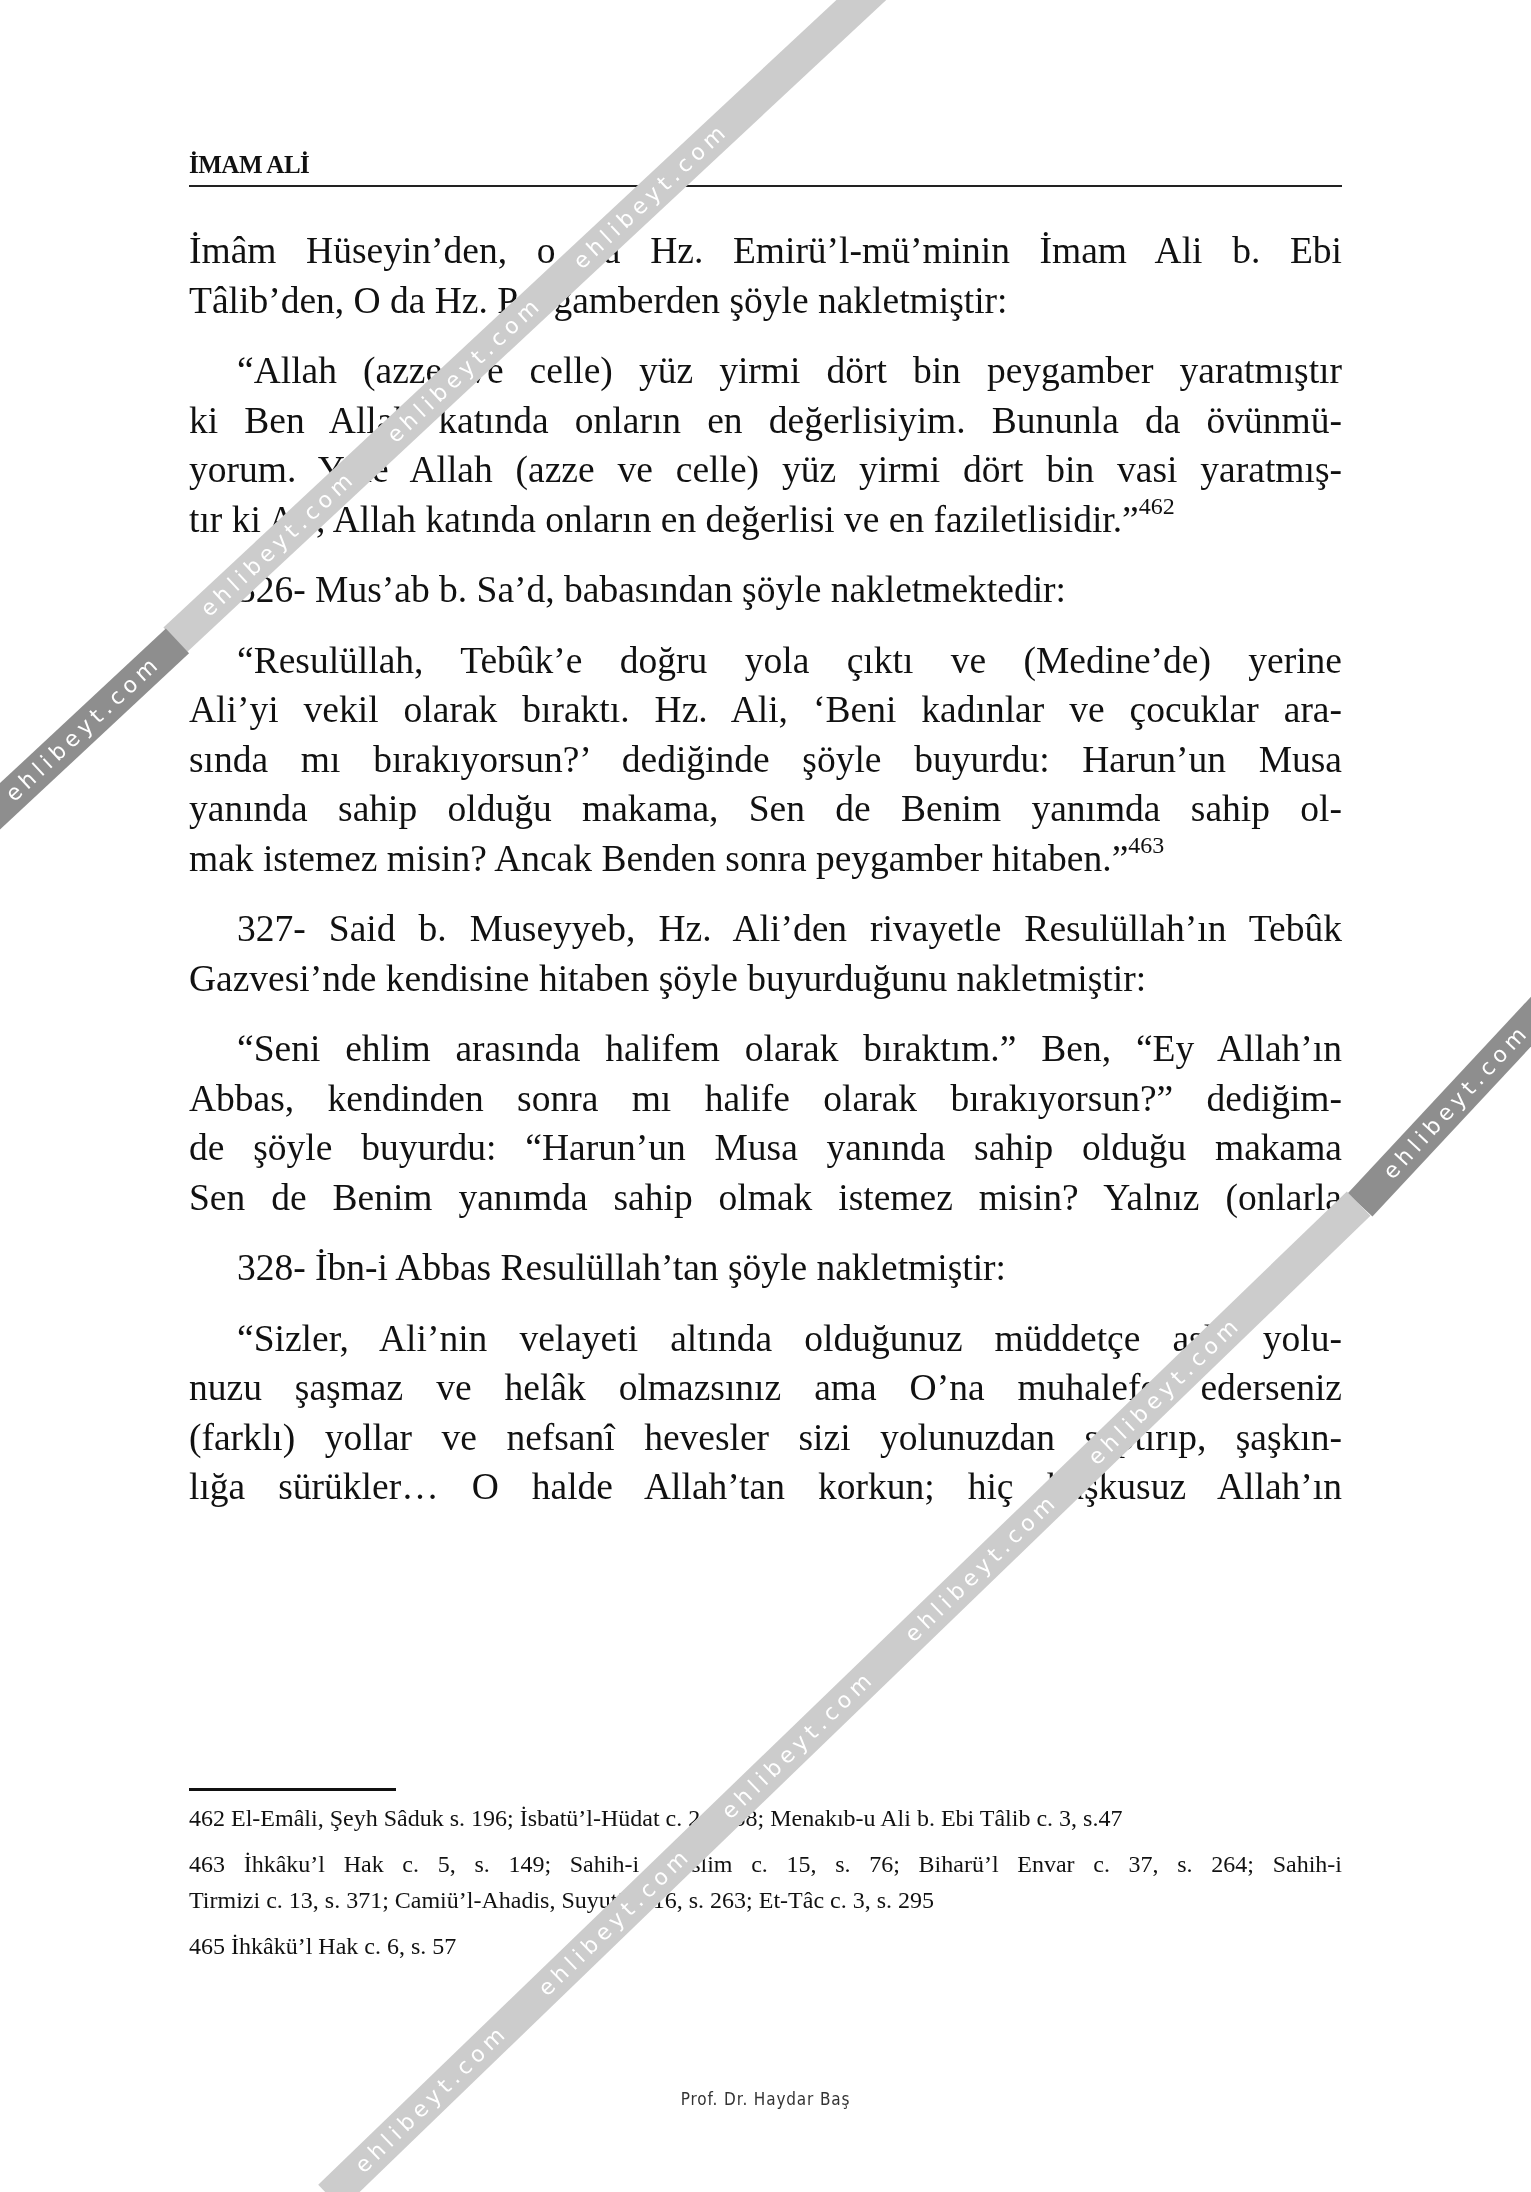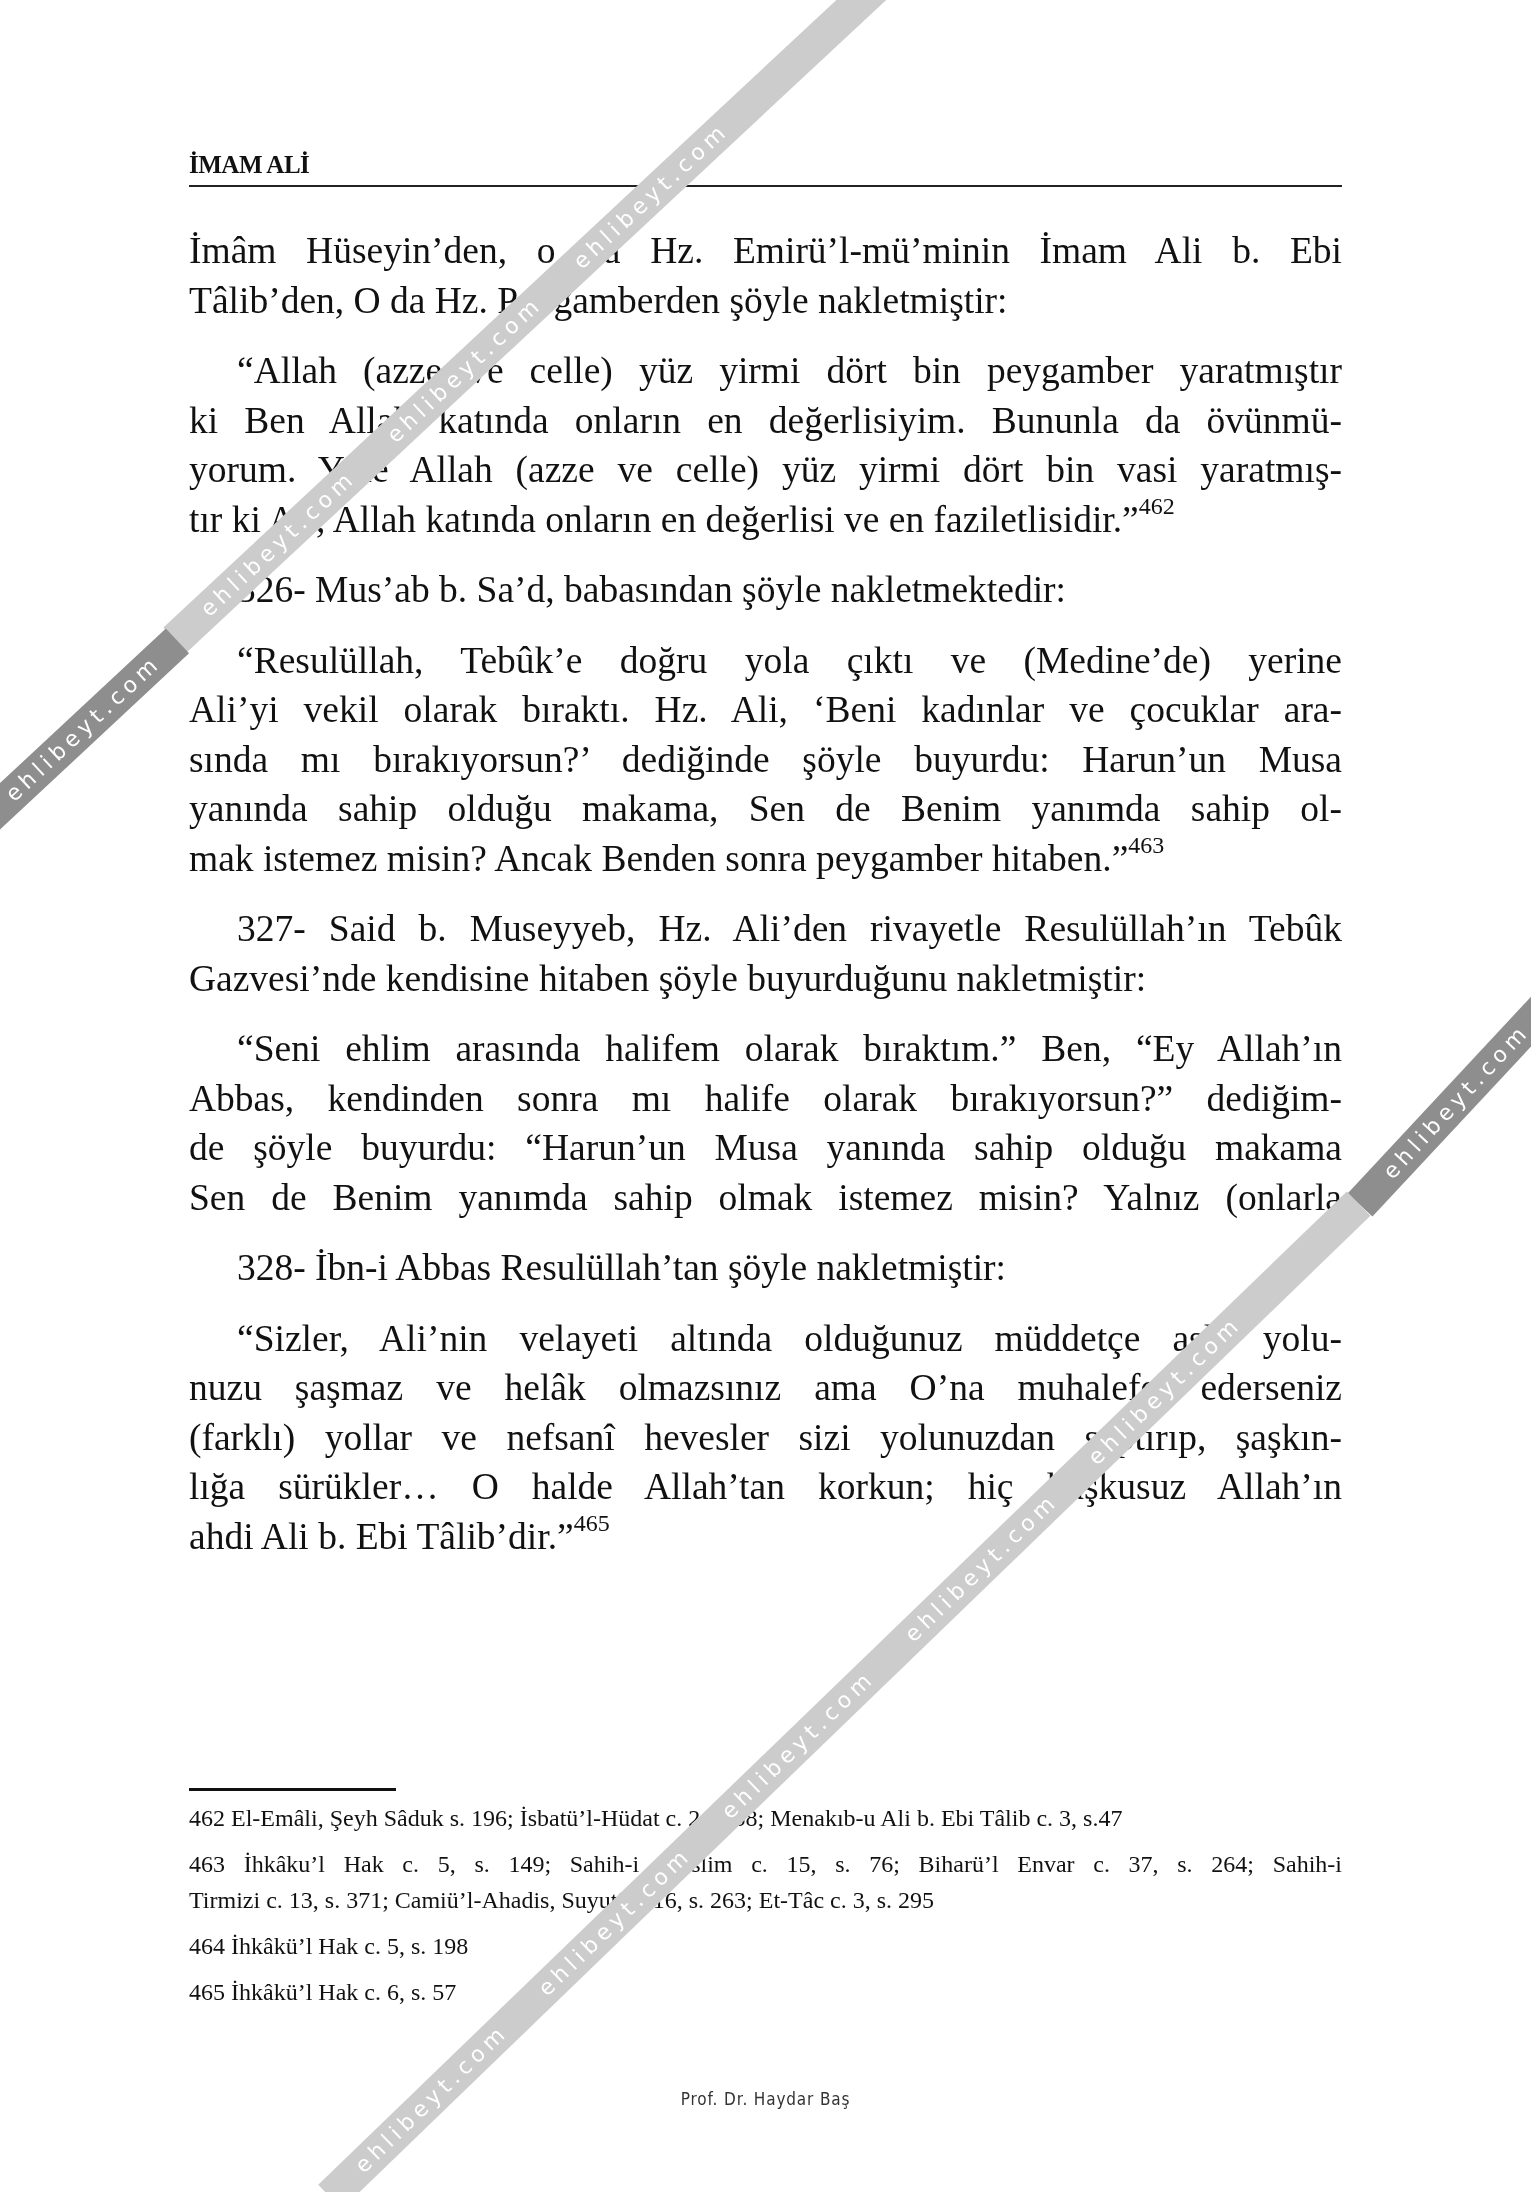--- a/index.html
+++ b/index.html
@@ -170,38 +170,34 @@
 
     <p>
       <span class="line last first-indent">328- İbn-i Abbas Resulüllah’tan şöyle nakletmiştir:</span>
     </p>
 
     <p>
       <span class="line first-indent">“Sizler, Ali’nin velayeti altında olduğunuz müddetçe asla yolu-</span>
       <span class="line">nuzu şaşmaz ve helâk olmazsınız ama O’na muhalefet ederseniz</span>
       <span class="line">(farklı) yollar ve nefsanî hevesler sizi yolunuzdan saptırıp, şaşkın-</span>
       <span class="line">lığa sürükler… O halde Allah’tan korkun; hiç kuşkusuz Allah’ın</span>
-      <span class="line last"><span>ahdi Ali b. Ebi Tâlib’dir.”</span><sup class="fn">465</sup></span>
     </p>
   </div>
 
   <div class="fn-rule"></div>
 
   <div class="footnotes">
     <p>
       <span class="line">462 El-Emâli, Şeyh Sâduk s. 196; İsbatü’l-Hüdat c. 2, s. 58; Menakıb-u Ali b. Ebi Tâlib c. 3, s.47</span>
     </p>
     <p>
       <span class="line just">463 İhkâku’l Hak c. 5, s. 149; Sahih-i Müslim c. 15, s. 76; Biharü’l Envar c. 37, s. 264; Sahih-i</span>
       <span class="line">Tirmizi c. 13, s. 371; Camiü’l-Ahadis, Suyuti c. 16, s. 263; Et-Tâc c. 3, s. 295</span>
     </p>
     <p>
-      <span class="line">464 İhkâkü’l Hak c. 5, s. 198</span>
-    </p>
-    <p>
       <span class="line">465 İhkâkü’l Hak c. 6, s. 57</span>
     </p>
   </div>
 
   <div class="footer">Prof. Dr. Haydar Baş</div>
 
   <div class="wm light" style="left: 175px; top: 623px; width: 960px; transform: rotate(-43deg); background: rgb(204, 204, 204);">
     <span>ehlibeyt.com</span>
     <span>ehlibeyt.com</span>
     <span>ehlibeyt.com</span>

